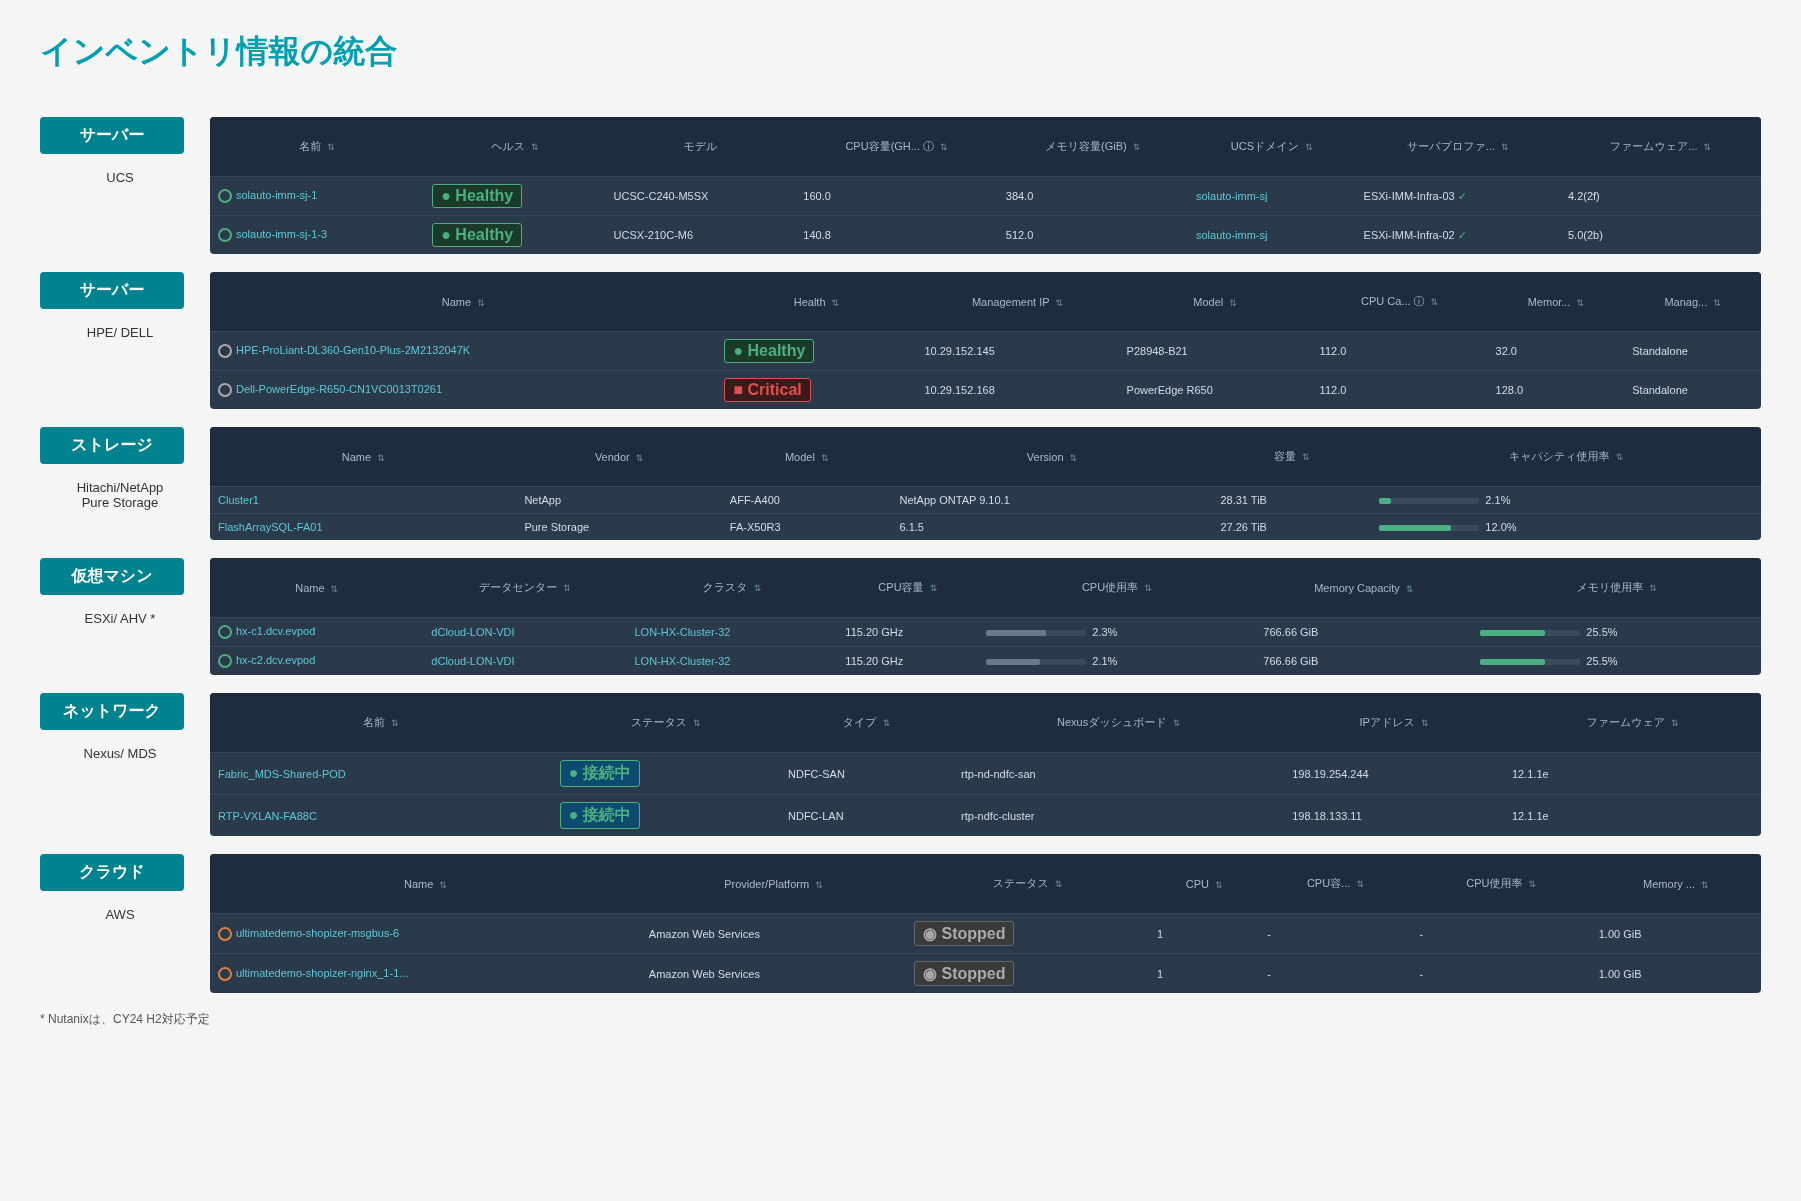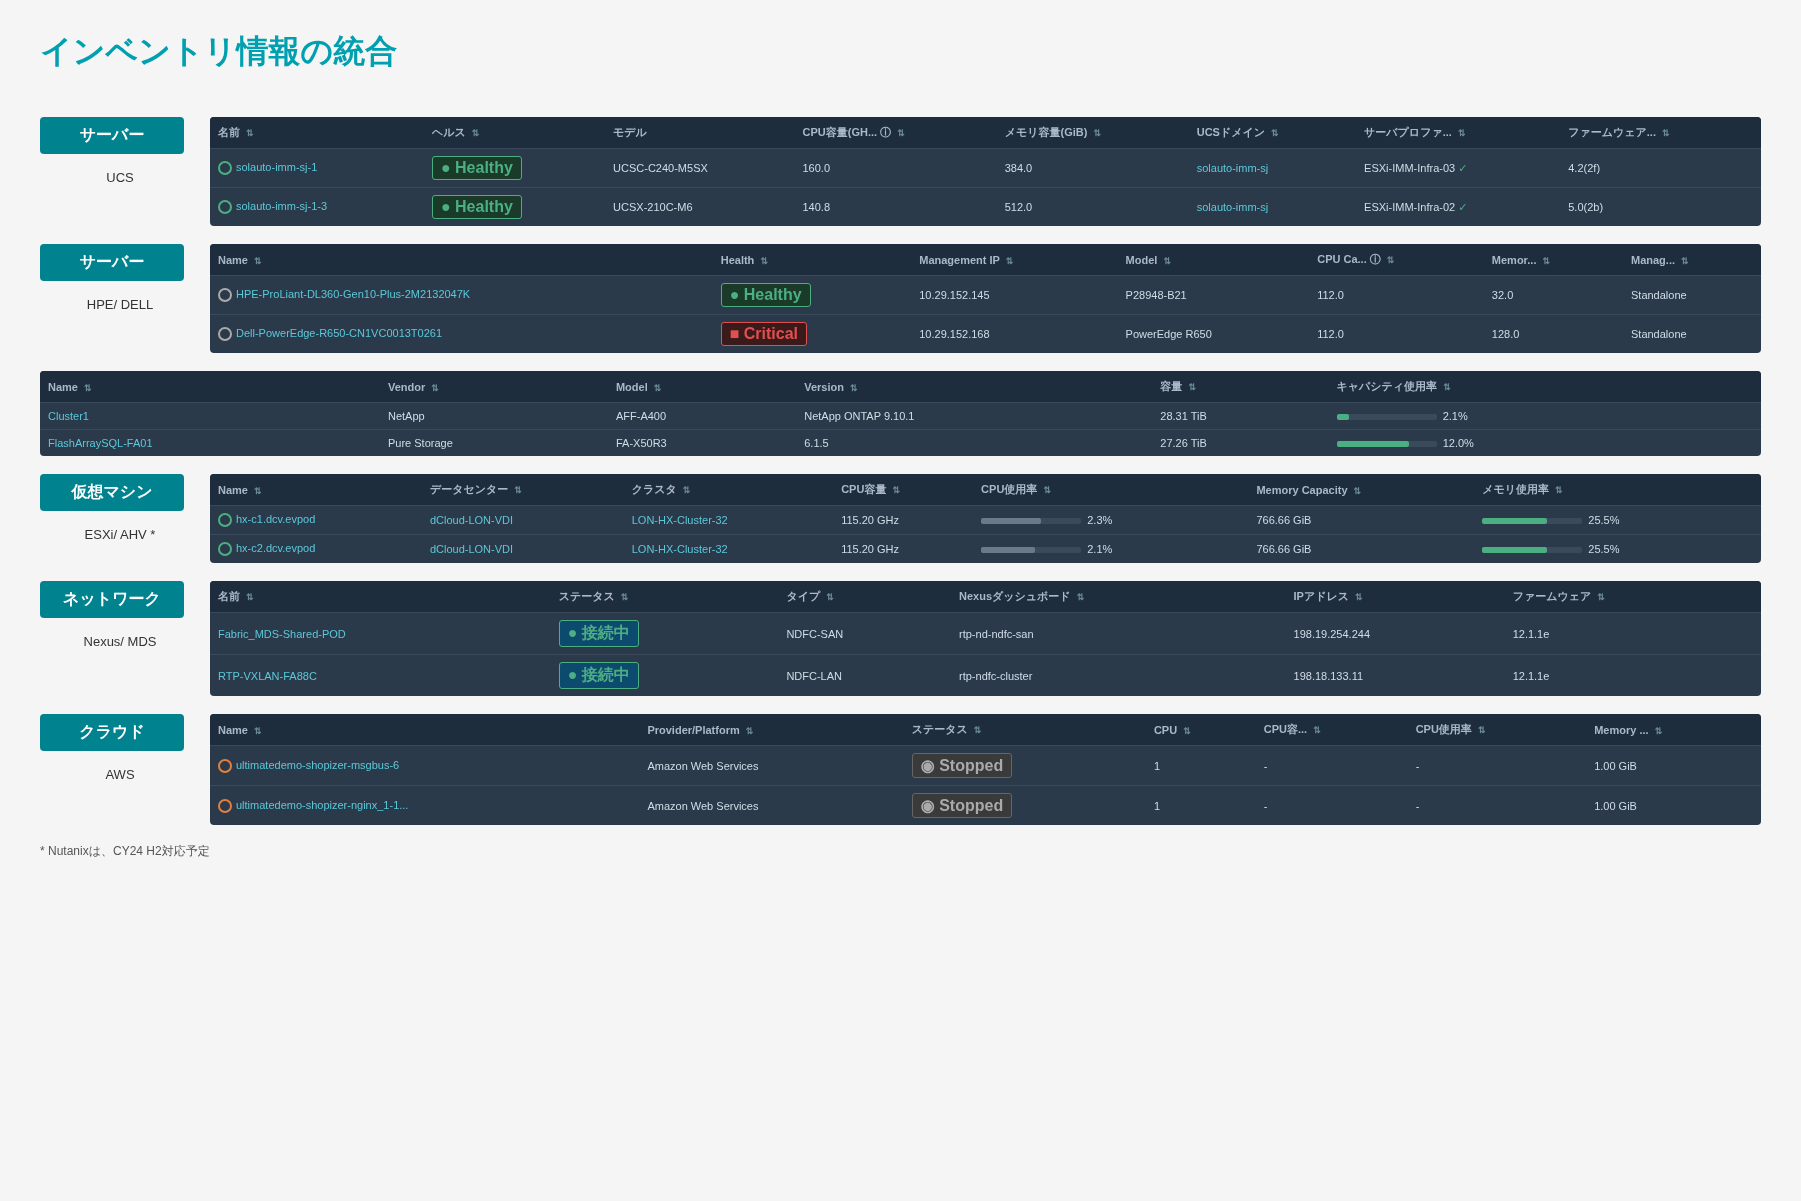--- a/index.html
+++ b/index.html
@@ -55,23 +55,23 @@
     table {
       width: 100%;
       border-collapse: collapse;
       font-size: 11px;
     }
     thead tr {
       background: #1e2d3d;
     }
     thead th {
       color: #aab8c8;
-      padding: 8px 8px;
-      text-align: left;
-      font-weight: bold;
+      padding: 22px 8px;
+      text-align: center;
+      font-weight: normal;
       border-bottom: 1px solid #3a4a5a;
       white-space: nowrap;
     }
     tbody tr {
       border-bottom: 1px solid #3a4a5a;
       padding-left: 11px;
     }
     tbody tr:last-child {
       border-bottom: none;
     }
@@ -239,20 +239,25 @@
     <td>112.0</td>
     <td>128.0</td>
     <td>Standalone</td>
   </tr>
         </tbody>
     </table>
   </div>
 </div>
 
 <div class="section-wrapper">
+  <div class="label-container">
+    <div class="label-box">ストレージ</div>
+    <div class="label-sub" style="white-space:pre-line;">Hitachi/NetApp
+Pure Storage</div>
+  </div>
   <div class="table-container">
     <table>
       <thead>
         <tr>
           <th>Name <span class="sort-icon">⇅</span></th>
           <th>Vendor <span class="sort-icon">⇅</span></th>
           <th>Model <span class="sort-icon">⇅</span></th>
           <th>Version <span class="sort-icon">⇅</span></th>
           <th>容量 <span class="sort-icon">⇅</span></th>
           <th>キャパシティ使用率 <span class="sort-icon">⇅</span></th>

